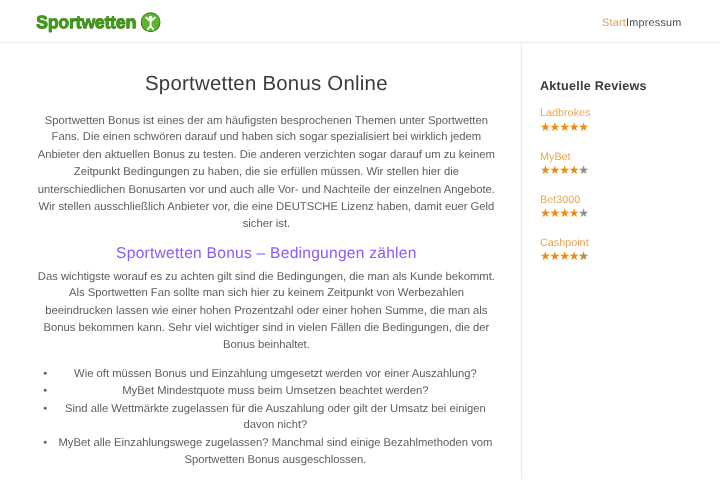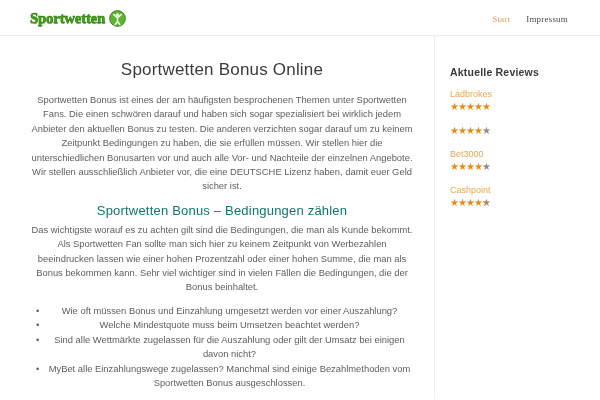--- a/index.html
+++ b/index.html
@@ -1,38 +1,38 @@
 <!DOCTYPE html>
 <html><head>
 <meta charset="utf-8">
 <style>
   * { margin:0; padding:0; box-sizing:border-box; }
   html,body { width:600px; height:400px; overflow:hidden; background:#fff;
               font-family:"Liberation Sans", sans-serif; }
 
   
   .header { height:36px; display:flex; align-items:center; justify-content:space-between;
-            padding:2px 32px 0 30px; border-bottom:1px solid #ececec; background:#fff;font-family:Liberation Serif, serif; }
+            padding:2px 32px 0 30px; border-bottom:1px solid #ececec; background:#fff; }
   .logo { display:flex; align-items:center; gap:2px; cursor:pointer; }
   .logo-text { font-size:15px; font-weight:700; color:#3fa313; letter-spacing:-0.3px;
                -webkit-text-stroke:0.5px #2f7d10; text-shadow:0 1px 0 rgba(42,110,8,0.55); }
   .logo-badge { display:inline-flex; margin:0 2px; }
-  .nav { display:flex; gap:16px; }
+  .nav { display:flex; }
   .nav a { text-decoration:none; font-size:9px; letter-spacing:0.2px; }
   .nav a.active { color:#e2a055; }
   .nav a.plain  { color:#4a4a4a; }
 
   
   .wrap { display:flex; height:363px; }
   .main { flex:1; padding:24px 20px 0 30px;text-align:center; }
   .sidebar { width:166px; border-left:1px solid #ececec; padding:30px 12px 0 15px; }
 
   
   h1 { font-size:17px; font-weight:400; color:#3b3b3b; letter-spacing:0.2px; margin:0 0 13px; }
-  h2 { font-size:13px; font-weight:400; color:#0f766e; letter-spacing:0.2px; margin:3px 0 5px; }
+  h2 { font-size:13px; font-weight:400; color:#8b5cf6; letter-spacing:0.2px; margin:3px 0 5px; }
   .main p { font-size:9.4px; line-height:14.4px; color:#5d5d5d; margin:0 0 9px; }
   .main ul { list-style:none; margin:2px 0 11px; padding-left:6px; }
   .main li { font-size:9.4px; line-height:14.4px; color:#5d5d5d; padding-left:9px; position:relative; }
   .main li::before { content:"•"; position:absolute; left:0; top:0; color:#5d5d5d; }
 
   
   .sb-title { font-size:10.5px; font-weight:700; color:#3a3a3a; margin-bottom:11px; letter-spacing:0.2px; }
   .review { margin-bottom:13px; }
   .review a { display:block; font-size:9px; color:#e9a756; text-decoration:none; margin-bottom:2px; }
   .stars { font-size:10px; letter-spacing:-1px; line-height:11px; }
@@ -65,35 +65,36 @@
 <div class="wrap">
   <div class="main">
     <h1>Sportwetten Bonus Online</h1>
     <p>Sportwetten Bonus ist eines der am häufigsten besprochenen Themen unter Sportwetten Fans. Die einen schwören darauf und haben sich sogar spezialisiert bei wirklich jedem Anbieter den aktuellen Bonus zu testen. Die anderen verzichten sogar darauf um zu keinem Zeitpunkt Bedingungen zu haben, die sie erfüllen müssen. Wir stellen hier die unterschiedlichen Bonusarten vor und auch alle Vor- und Nachteile der einzelnen Angebote. Wir stellen ausschließlich Anbieter vor, die eine DEUTSCHE Lizenz haben, damit euer Geld sicher ist.</p>
 
     <h2>Sportwetten Bonus – Bedingungen zählen</h2>
     <p>Das wichtigste worauf es zu achten gilt sind die Bedingungen, die man als Kunde bekommt. Als Sportwetten Fan sollte man sich hier zu keinem Zeitpunkt von Werbezahlen beeindrucken lassen wie einer hohen Prozentzahl oder einer hohen Summe, die man als Bonus bekommen kann. Sehr viel wichtiger sind in vielen Fällen die Bedingungen, die der Bonus beinhaltet.</p>
 
     <ul>
       <li>Wie oft müssen Bonus und Einzahlung umgesetzt werden vor einer Auszahlung?</li>
-      <li>Welche Mindestquote muss beim Umsetzen beachtet werden?</li>
+      <li>MyBet Mindestquote muss beim Umsetzen beachtet werden?</li>
       <li>Sind alle Wettmärkte zugelassen für die Auszahlung oder gilt der Umsatz bei einigen davon nicht?</li>
       <li>MyBet alle Einzahlungswege zugelassen? Manchmal sind einige Bezahlmethoden vom Sportwetten Bonus ausgeschlossen.</li>
     </ul>
 
   </div>
 
   <div class="sidebar">
     <div class="sb-title">Aktuelle Reviews</div>
 
     <div class="review">
       <a href="#">Ladbrokes</a>
       <div class="stars"><span class="st full">★</span><span class="st full">★</span><span class="st full">★</span><span class="st full">★</span><span class="st full">★</span></div>
     </div>
     <div class="review">
+      <a href="#">MyBet</a>
       <div class="stars"><span class="st full">★</span><span class="st full">★</span><span class="st full">★</span><span class="st full">★</span><span class="st empty">★</span></div>
     </div>
     <div class="review">
       <a href="#">Bet3000</a>
       <div class="stars"><span class="st full">★</span><span class="st full">★</span><span class="st full">★</span><span class="st full">★</span><span class="st empty">★</span></div>
     </div>
     <div class="review">
       <a href="#">Cashpoint</a>
       <div class="stars"><span class="st full">★</span><span class="st full">★</span><span class="st full">★</span><span class="st full">★</span><span class="st half"><span class="hg">★</span><span class="ho">★</span></span></div>
     </div>

